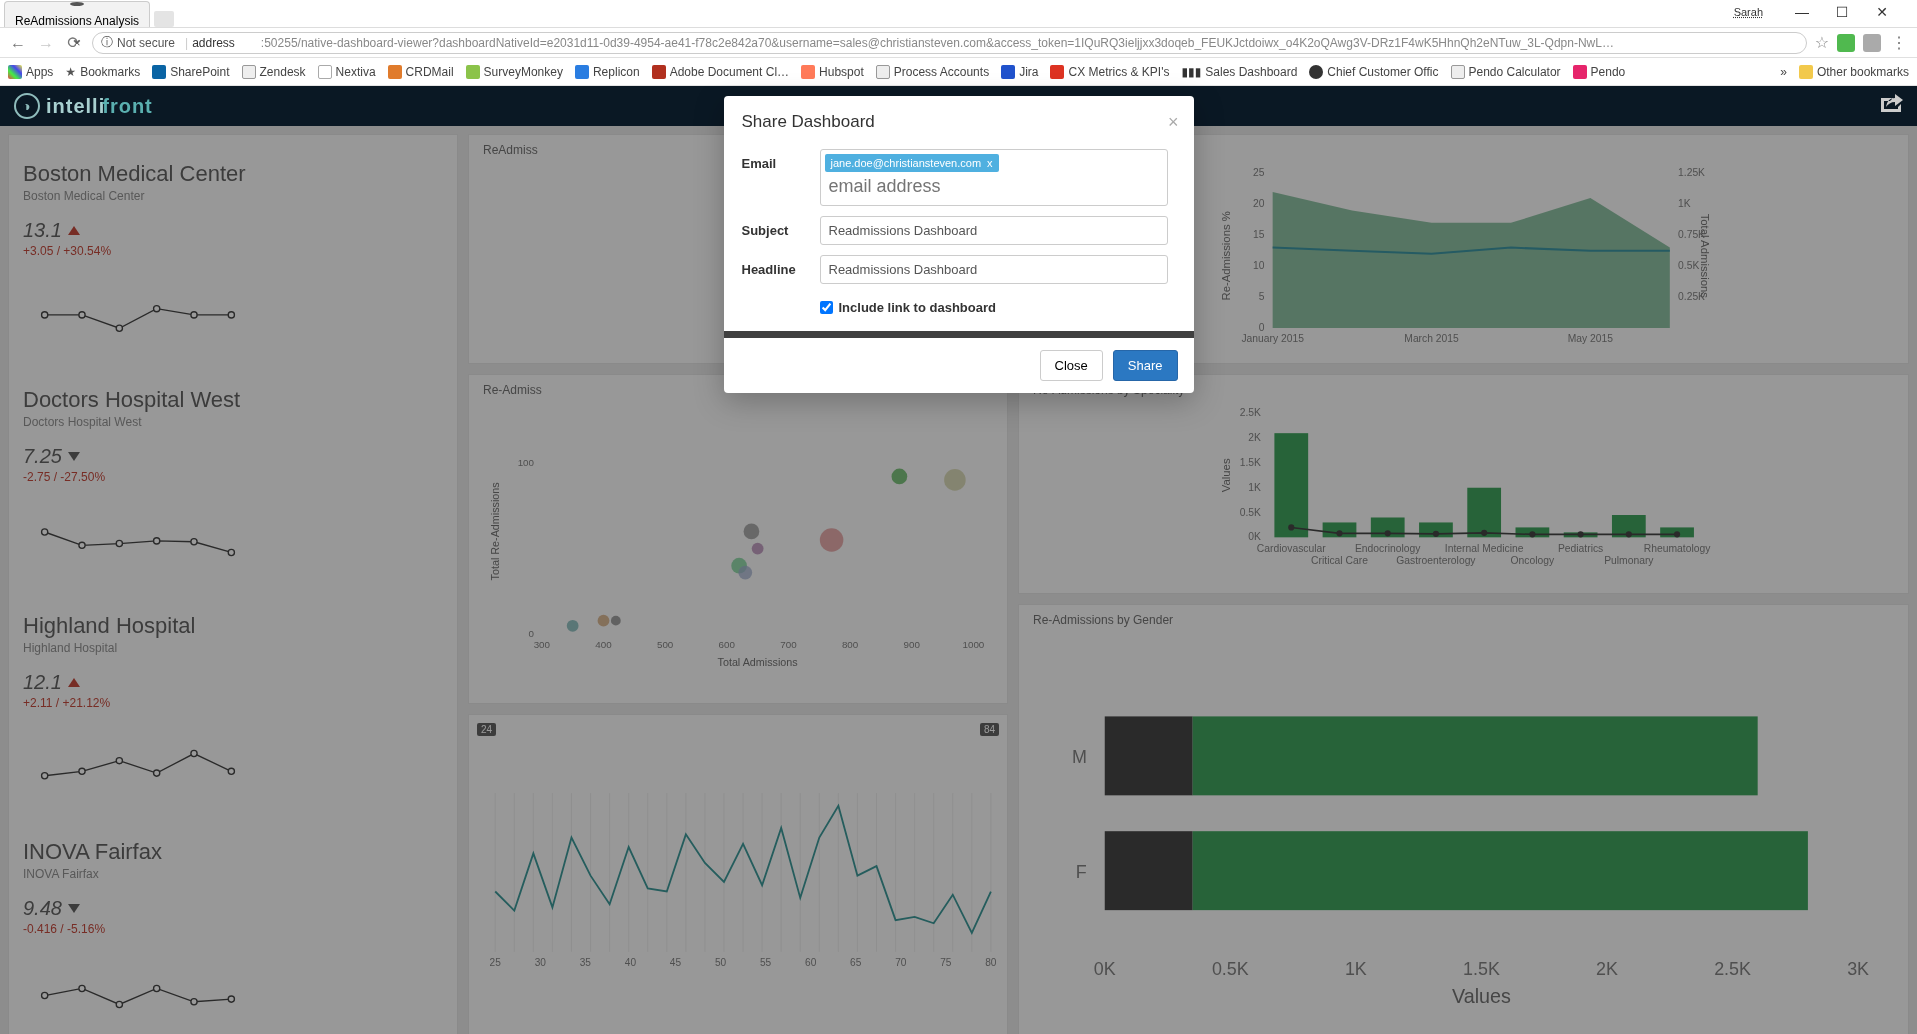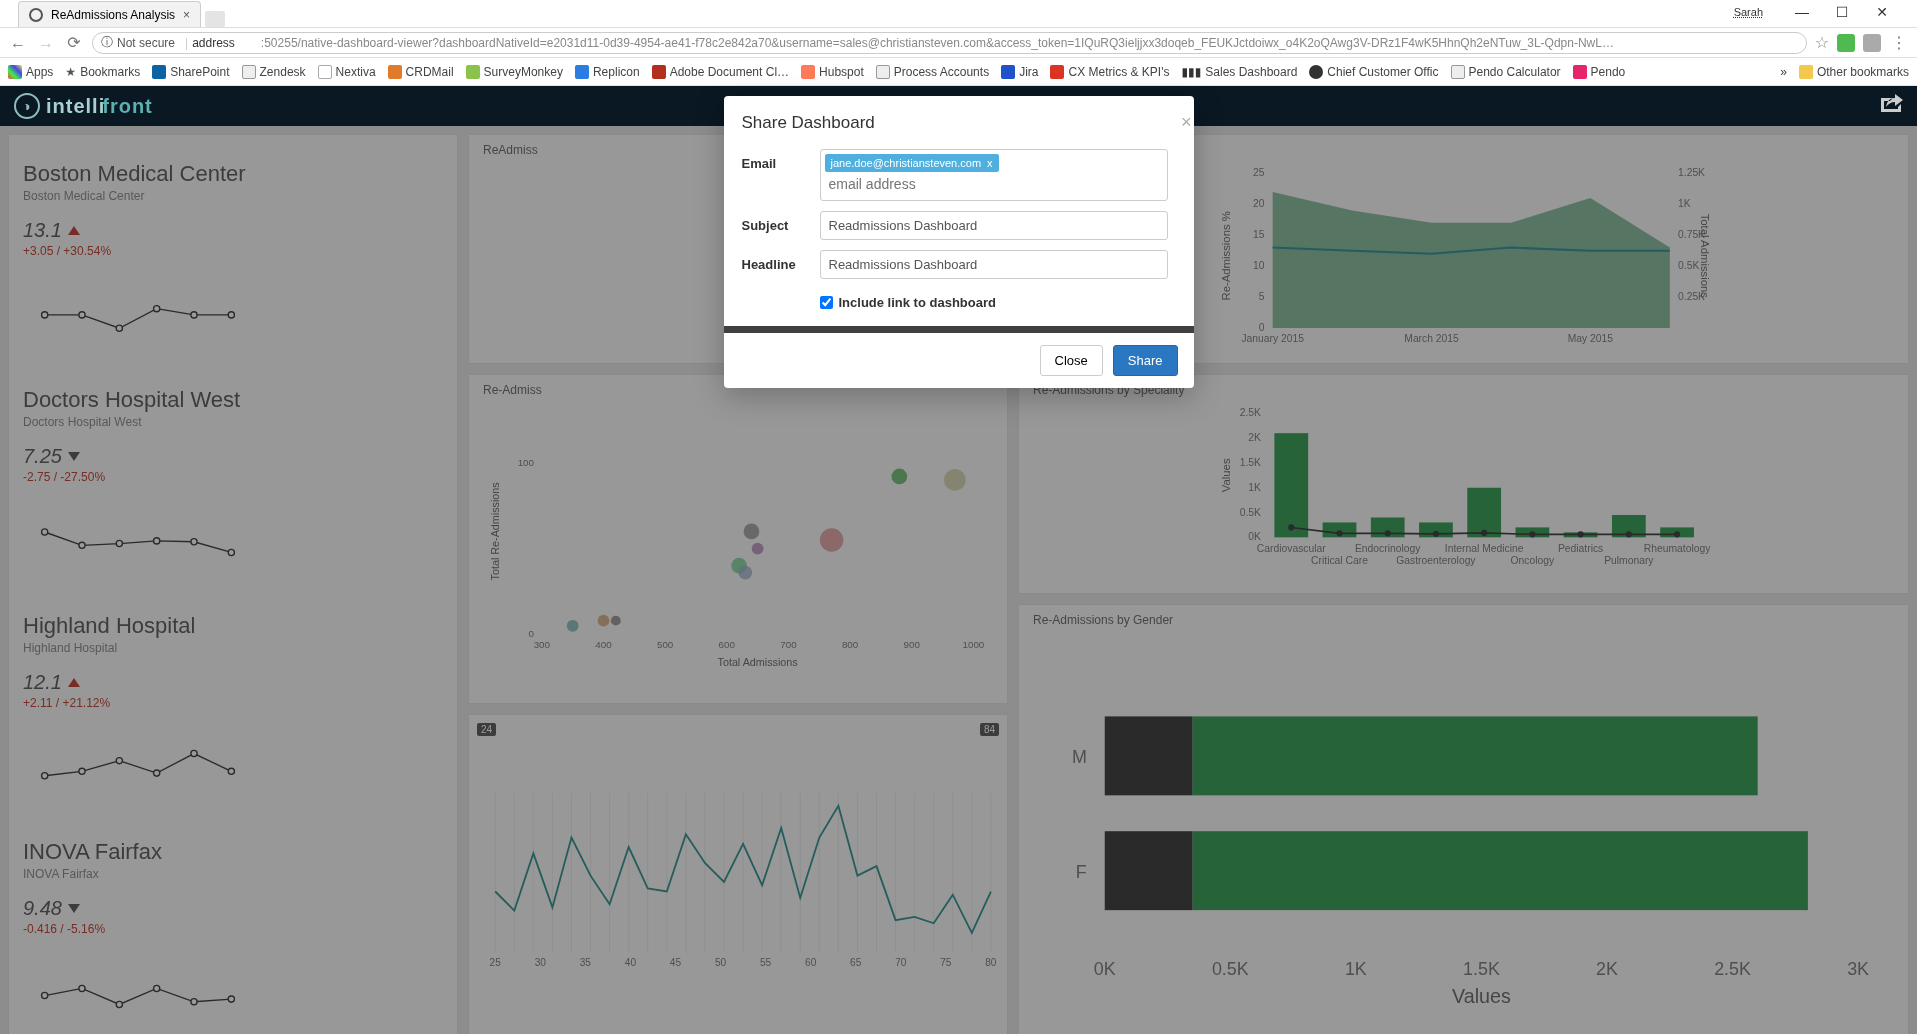--- a/index.html
+++ b/index.html
@@ -1,21 +1,21 @@
 <!DOCTYPE html>
 <html><head>
 <meta charset="utf-8">
 <style>
 * { margin:0; padding:0; box-sizing:border-box; }
 body { font-family: "Segoe UI", Arial, sans-serif; font-size:12px; background:#f5f5f5; overflow:hidden; width:1917px; height:1034px; position:relative; }
 
 
 .browser-frame { width:100%; height:100%; background:#fff; }
 .titlebar { height:28px; background:#fff; display:flex; align-items:flex-end; border-bottom:1px solid #ddd; position:relative;}
-.tab { height:26px; background:#f2f2f2; border:1px solid #ccc; border-bottom:none; border-radius:4px 4px 0 0; display:flex; align-items:center; padding:0 10px; margin-left:18px; font-size:12px; gap:8px; }
+.tab { height:26px; background:#f2f2f2; border:1px solid #ccc; border-bottom:none; border-radius:4px 4px 0 0; display:flex; align-items:center; padding:0 10px; margin-left:4px; font-size:12px; gap:8px;flex-direction:column; }
 .tab .favicon { width:14px; height:14px; border:2px solid #555; border-radius:50%; display:inline-block; }
 .tab .close-x { font-size:12px; color:#555; cursor:pointer; }
 .new-tab { width:20px; height:16px; background:#e4e4e4; margin-left:4px; border-radius:2px; }
 .win-controls { position:absolute; right:20px; top:2px; display:flex; gap:10px; align-items:center; font-size:11px; color:#333;}
 .win-controls .user { margin-right:14px; text-decoration:underline dotted;}
 .win-btn { width:30px; height:20px; display:flex; align-items:center; justify-content:center; font-size:14px;}
 .addr-bar { height:30px; display:flex; align-items:center; padding:0 8px; gap:8px; border-bottom:1px solid #e0e0e0; }
 .addr-bar .nav-btn { color:#777; font-size:16px; width:20px; text-align:center; }
 .addr-input-wrap { flex:1; height:22px; border:1px solid #ccc; border-radius:11px; display:flex; align-items:center; padding:0 8px; font-size:12px; color:#333; overflow:hidden;}
 .addr-input-wrap .secure { color:#555; margin-right:6px; display:flex; align-items:center; gap:4px;}
@@ -60,32 +60,32 @@
 .right-col { display:grid; grid-template-rows: 230px 220px 1fr; gap:10px; }
 
 .chart-svg { width:100%; height:calc(100% - 20px); }
 .axis-label { font-size:11px; fill:#666; }
 .tick { font-size:10px; fill:#777; }
 
 .dim-overlay { position:absolute; inset:0; background:rgba(30,30,30,0.45); z-index:50;}
 
 
 .modal { position:absolute; z-index:100; left:50%; top:96px; transform:translateX(-50%); width:470px; background:#fff; border-radius:4px; box-shadow:0 8px 30px rgba(0,0,0,.25);}
-.modal-head { padding:16px 2px 12px 18px; display:flex; justify-content:space-between; align-items:center;}
+.modal-head { padding:16px 15px 12px 18px; display:flex; justify-content:space-between; }
 .modal-head h3 { font-size:17px; font-weight:400; color:#333;}
 .modal-close { color:#aaa; font-size:18px; cursor:pointer;}
 .modal-body { padding:4px 26px 14px 18px; }
 .form-row { display:flex; align-items:flex-start; margin-bottom:10px; }
 .form-row label { width:78px; font-size:13px; font-weight:600; color:#333; padding-top:7px;}
 .form-row .ctrl { flex:1; }
 .input { width:100%; border:1px solid #ccc; border-radius:3px; padding:6px 8px; font-size:13px; color:#555;}
 .chip-wrap { border:1px solid #ccc; border-radius:3px; padding:4px; min-height:46px;}
 .chip { display:inline-flex; align-items:center; background:#4fb0e0; color:#fff; font-size:11px; padding:3px 6px; border-radius:2px; gap:6px;}
 .chip .x { font-size:11px; cursor:pointer;}
-.chip-input { border:none; outline:none; font-size:14px; color:#999; padding:4px; width:100%;}
+.chip-input { border:none; outline:none; font-size:18px; color:#999; padding:4px; width:100%;}
 .chk-row { margin-left:78px; display:flex; align-items:center; gap:6px; font-size:13px; font-weight:600; color:#333; padding:6px 0 2px 0;}
 .modal-foot { border-top:7px solid #404040; padding:12px 16px; display:flex; justify-content:flex-end; gap:10px;}
 .btn { padding:7px 14px; border-radius:3px; font-size:13px; cursor:pointer; border:1px solid #ccc; background:#fff;}
 .btn.primary { background:#2b78c2; color:#fff; border-color:#2666a8;}
 
 .badge { position:absolute; background:#555; color:#fff; font-size:10px; padding:1px 4px; border-radius:2px;}
 </style>
 </head>
 <body>
 

